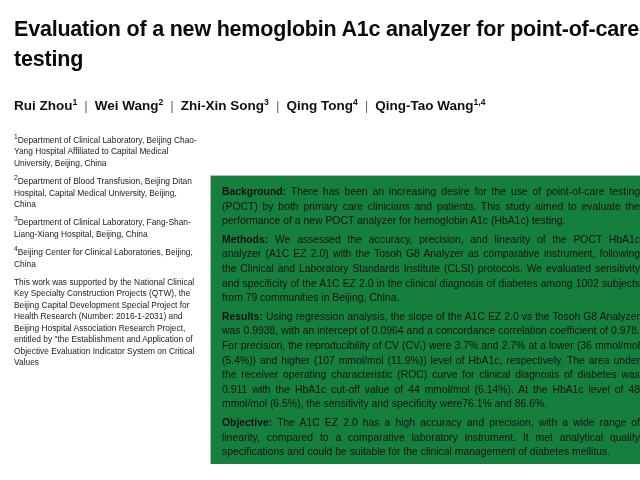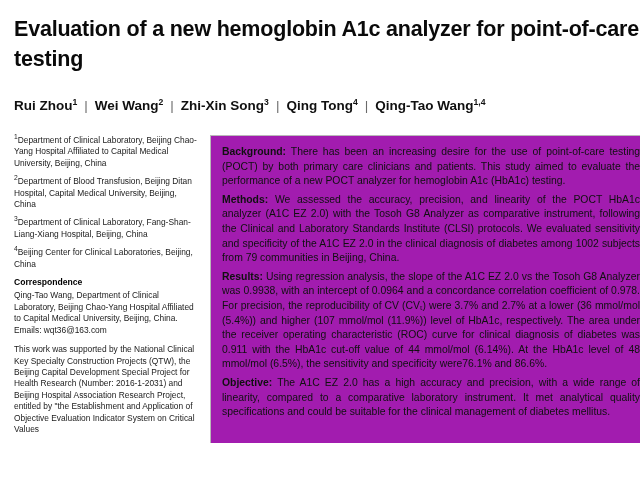--- a/index.html
+++ b/index.html
@@ -80,21 +80,22 @@
     margin-bottom: 8px;
   }
   .abstract-box {
     position: relative;
     flex: 1 1 auto;
     border-left: 1px solid #b9b9b9;
     border-top: 1px solid #b9b9b9;
     border-bottom: none;
     padding: 9px 0 0 11px;
     box-sizing: border-box;
-    background: #a21caf;
+    background: #15803d;
+    margin-top: 40px;
   }
   .abstract-box p {
     margin: 0 0 4px 0;
     font-family: "Liberation Sans", sans-serif;
     font-size: 10.4px;
     line-height: 14.6px;
     text-align: justify;
     color: #101010;
     white-space: normal;
   }
@@ -127,25 +128,20 @@
   </div>
 
   <div class="columns">
 
     <div class="left-col">
       <div class="aff"><sup>1</sup><span>Department of Clinical Laboratory, Beijing Chao-Yang Hospital Affiliated to Capital Medical University, Beijing, China</span></div>
       <div class="aff"><sup>2</sup><span>Department of Blood Transfusion, Beijing Ditan Hospital, Capital Medical University, Beijing, China</span></div>
       <div class="aff"><sup>3</sup><span>Department of Clinical Laboratory, Fang-Shan-Liang-Xiang Hospital, Beijing, China</span></div>
       <div class="aff"><sup>4</sup><span>Beijing Center for Clinical Laboratories, Beijing, China</span></div>
 
-      <div class="left-block">
-        <div class="left-head">Correspondence</div>
-        <div>Qing-Tao Wang, Department of Clinical Laboratory, Beijing Chao-Yang Hospital Affiliated to Capital Medical University, Beijing, China.</div>
-        <div>Emails: wqt36@163.com</div>
-      </div>
 
       <div class="left-block">
         <div>This work was supported by the National Clinical Key Specialty Construction Projects (QTW), the Beijing Capital Development Special Project for Health Research (Number: 2016-1-2031) and Beijing Hospital Association Research Project, entitled by "the Establishment and Application of Objective Evaluation Indicator System on Critical Values</div>
       </div>
     </div>
 
     <div class="abstract-box">
       <p class="nowrapline"><span class="lbl">Background:</span><span> There has been an increasing desire for the use of point-of-care testing (POCT) by both primary care clinicians and patients. This study aimed to evaluate the performance of a new POCT analyzer for hemoglobin A1c (HbA1c) testing.</span></p>
       <p class="nowrapline"><span class="lbl">Methods:</span><span> We assessed the accuracy, precision, and linearity of the POCT HbA1c analyzer (A1C EZ 2.0) with the Tosoh G8 Analyzer as comparative instrument, following the Clinical and Laboratory Standards Institute (CLSI) protocols. We evaluated sensitivity and specificity of the A1C EZ 2.0 in the clinical diagnosis of diabetes among 1002 subjects from 79 communities in Beijing, China.</span></p>
       <p class="nowrapline"><span class="lbl">Results:</span><span> Using regression analysis, the slope of the A1C EZ 2.0 vs the Tosoh G8 Analyzer was 0.9938, with an intercept of 0.0964 and a concordance correlation coefficient of 0.978. For precision, the reproducibility of CV (CVₜ) were 3.7% and 2.7% at a lower (36 mmol/mol (5.4%)) and higher (107 mmol/mol (11.9%)) level of HbA1c, respectively. The area under the receiver operating characteristic (ROC) curve for clinical diagnosis of diabetes was 0.911 with the HbA1c cut-off value of 44 mmol/mol (6.14%). At the HbA1c level of 48 mmol/mol (6.5%), the sensitivity and specificity were76.1% and 86.6%.</span></p>

